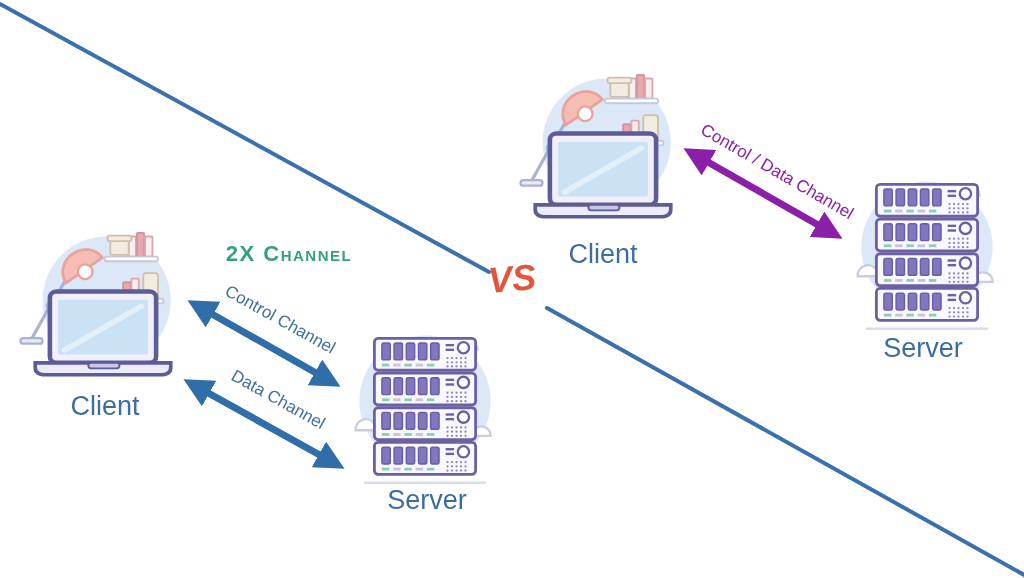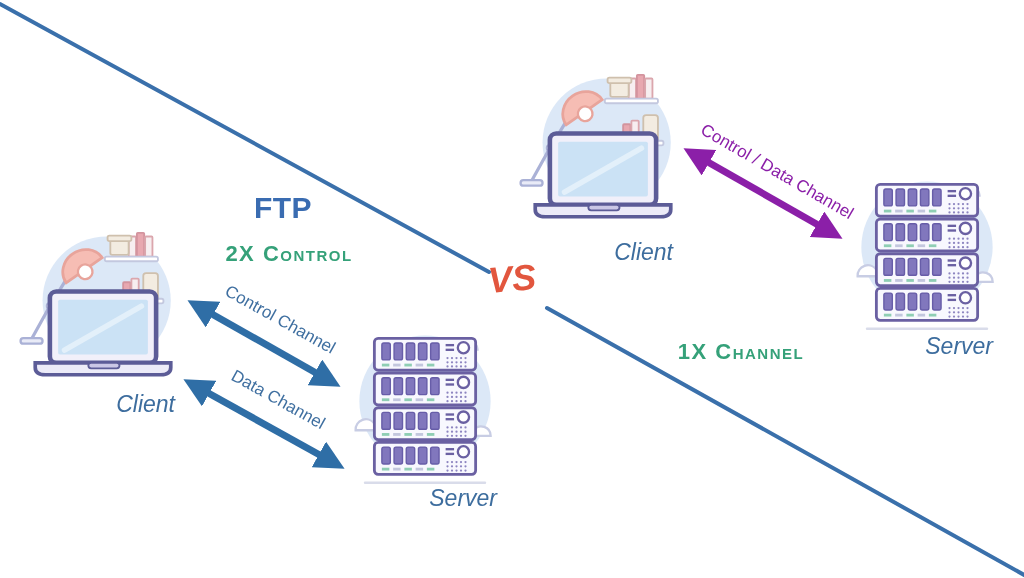--- a/index.html
+++ b/index.html
@@ -18,21 +18,21 @@
   .mkp{fill:var(--arrow-purple,#8b1fa8);}
 
   
   .sec-title{position:absolute;width:160px;text-align:center;font-weight:bold;font-size:30px;letter-spacing:.5px;}
   .ftp-c{color:var(--ftp-blue,#3a6cb1);}
   .sftp-c{color:var(--sftp-purple,#8b1fa8);}
   .sec-sub{position:absolute;width:220px;text-align:center;font-weight:bold;font-size:22px;
            font-variant:small-caps;letter-spacing:1.5px;color:var(--channel-green,#35a179);}
   .vs{position:absolute;left:488px;top:258px;font-size:36px;font-weight:bold;font-style:italic;
       color:var(--vs-orange,#e2563e);transform:rotate(-5deg);}
-  .node-label{position:absolute;width:140px;text-align:right;font-size:23px;color:var(--node-label-blue,#3d6d9e);font-style:italic;}
+  .node-label{position:absolute;width:140px;text-align:center;font-size:27px;color:var(--node-label-blue,#3d6d9e);}
   .arrow-label{position:absolute;text-align:center;font-size:17px;white-space:nowrap;}
   .arrow-label.blue{color:var(--arrow-label-blue,#3f6fa0);width:170px;}
   .arrow-label.purple{color:var(--arrow-purple,#8b1fa8);width:220px;}
   .rot29{transform:rotate(29deg);}
   .rot30{transform:rotate(30deg);}
 
   
   .scene{position:absolute;}
   .sc-bg{fill:#dce8f7;}
   .board{fill:#ffffff;stroke:#c3c8df;stroke-width:2;}
@@ -145,39 +145,37 @@
         <path d="M0 0 L6 3 L0 6 Z" class="mkp"></path>
       </marker>
     </defs>
     <line x1="0" y1="4" x2="489" y2="272" class="divider"></line>
     <line x1="547" y1="308" x2="1026" y2="576" class="divider"></line>
     <line x1="196" y1="305" x2="332" y2="382" class="arr-b" marker-start="url(#mb)" marker-end="url(#mb)"></line>
     <line x1="192" y1="384" x2="336" y2="464" class="arr-b" marker-start="url(#mb)" marker-end="url(#mb)"></line>
     <line x1="692" y1="153" x2="834" y2="234" class="arr-p" marker-start="url(#mp)" marker-end="url(#mp)"></line>
   </svg>
 
-  <div class="sec-title ftp-c" style="left:203px;top:191px">FTP</div>
-  <div class="sec-sub" style="left:179px;top:241px">2X Control</div>
+  <div class="sec-sub" style="left:179px;top:241px">2X Channel</div>
 
   <svg class="scene" style="left:15px;top:220px" width="165" height="174" viewBox="0 0 180 190">
       <use href="#sym-laptop"></use>
     </svg>
   <div class="node-label" style="left:35px;top:391px">Client</div>
 
   <svg class="scene" style="left:350px;top:312px" width="150" height="183" viewBox="0 0 160 195">
       <use href="#sym-server"></use>
     </svg>
   <div class="node-label" style="left:357px;top:485px">Server</div>
 
   <div class="arrow-label blue rot29" style="left:195px;top:310px">Control Channel</div>
   <div class="arrow-label blue rot29" style="left:193px;top:390px">Data Channel</div>
 
   <div class="vs">VS</div>
 
-  <div class="sec-sub" style="left:631px;top:339px">1X Channel</div>
 
   <svg class="scene" style="left:515px;top:62px" width="165" height="174" viewBox="0 0 180 190">
       <use href="#sym-laptop"></use>
     </svg>
   <div class="node-label" style="left:533px;top:239px">Client</div>
 
   <svg class="scene" style="left:852px;top:158px" width="150" height="183" viewBox="0 0 160 195">
       <use href="#sym-server"></use>
     </svg>
   <div class="node-label" style="left:853px;top:333px">Server</div>

